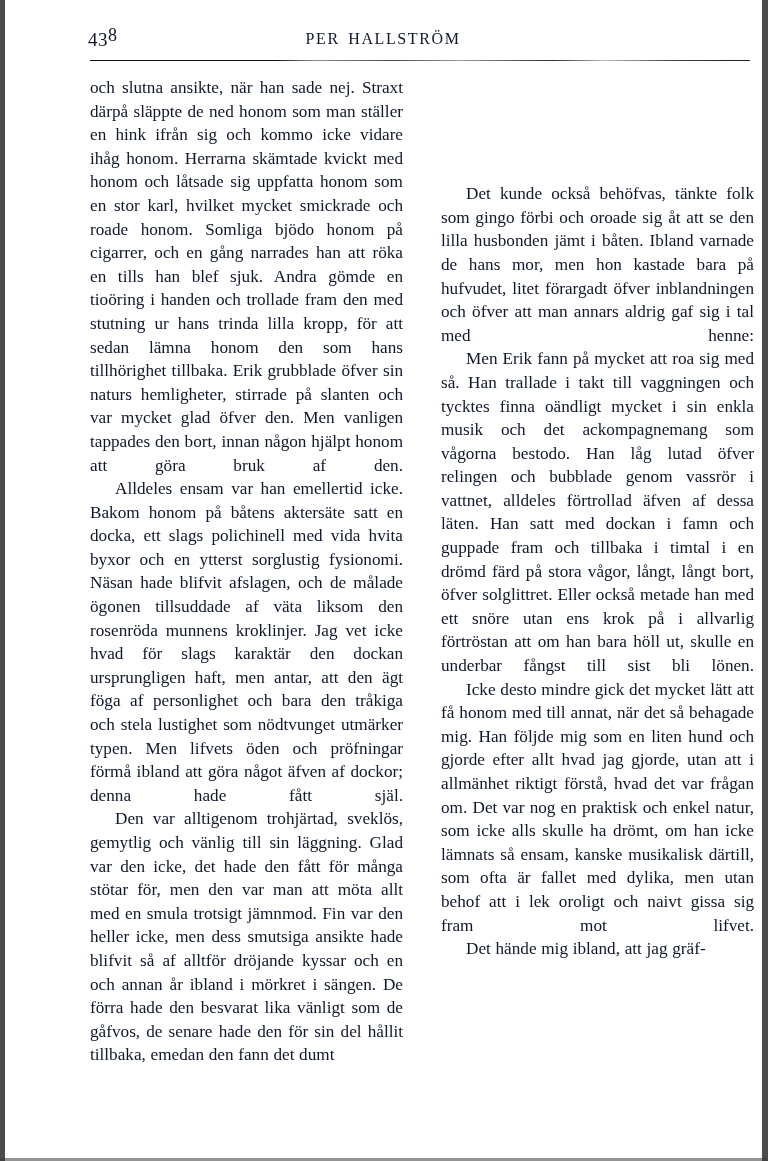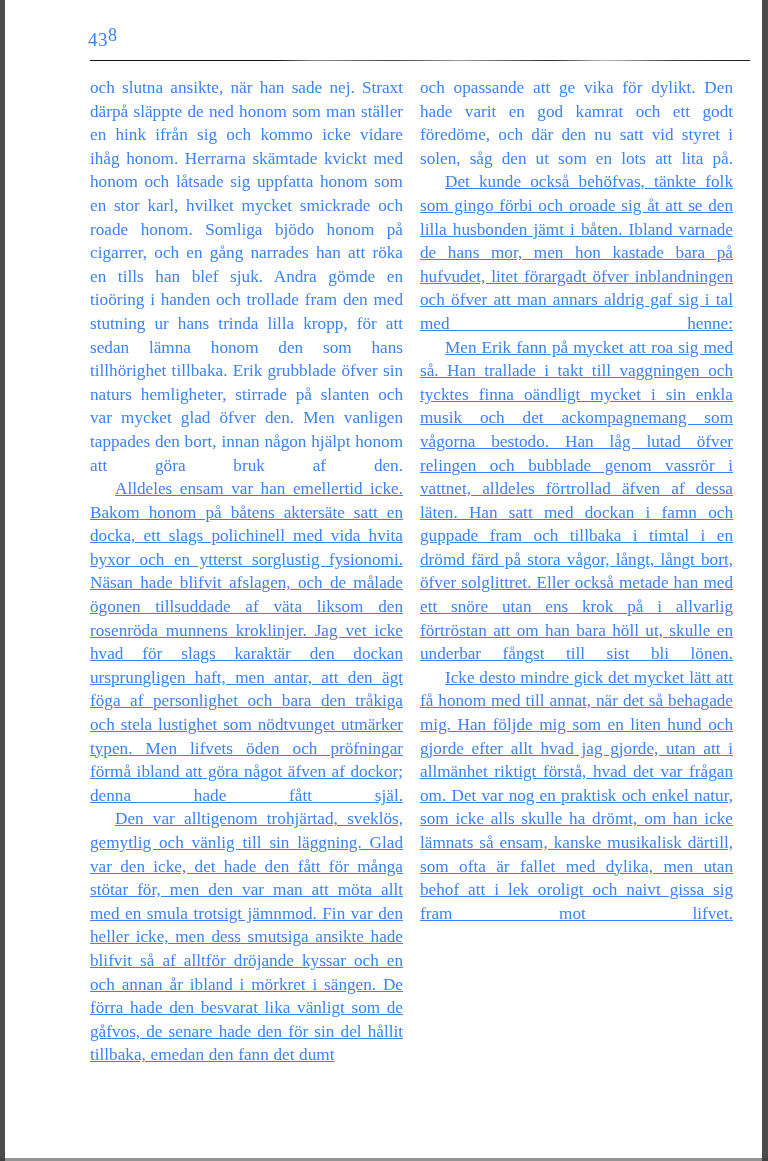--- a/index.html
+++ b/index.html
@@ -8,21 +8,21 @@
     padding: 0;
     background: #ffffff;
   }
   #page {
     position: relative;
     width: 768px;
     height: 1161px;
     background: #ffffff;
     overflow: hidden;
     font-family: "Liberation Serif", "DejaVu Serif", serif;
-    color: #3b82f6;
+    color: #0f172a;
   }
   
   .scan-edge {
     position: absolute;
     top: 0;
     bottom: 0;
     width: 5px;
     background: #2b2b2b;
     opacity: 0.85;
   }
@@ -81,60 +81,62 @@
                 #bdbdbd 78%, #444 88%, #1a1a1a 100%);
   }
 
   
   .columns {
     position: absolute;
     left: 90px;
     top: 76px;
     width: 612px;
     display: flex;
-    gap: 17px;
+    gap: 38px;
+    align-items: center;
   }
   .column {
     width: 313px;
     flex: 0 0 313px;
   }
   .column p {
     margin: 0;
     font-size: 17.2px;
     line-height: 23.6px;
     text-align: justify;
     text-align-last: left;
     text-justify: inter-word;
     hyphens: none;
     word-spacing: 0.4px;
   }
-  .column p.indent { text-indent: 25px; text-decoration: underline; }
+  .column p.indent { text-indent: 25px; }
   .column p.last-full { text-align-last: justify; }
 </style>
 </head>
 <body>
 
 <div id="page">
 
   <div class="scan-edge left"></div>
   <div class="scan-edge right"></div>
   <div class="scan-edge-bottom"></div>
 
   <div class="running-head">
     <div class="folio"><span class="os-low">43</span><span class="os-high">8</span></div>
+    <div class="run-title">PER HALLSTRÖM</div>
   </div>
   <div class="head-rule"></div>
 
   <div class="columns">
     <div class="column" id="col-left">
         <p class="last-full">och slutna ansikte, när han sade nej. Straxt därpå släppte de ned honom som man ställer en hink ifrån sig och kommo icke vidare ihåg honom.  Herrarna skämtade kvickt med honom och låtsade sig uppfatta honom som en stor karl, hvilket mycket smickrade och roade honom.  Somliga bjödo honom på cigarrer, och en gång narrades han att röka en tills han blef sjuk.  Andra gömde en tioöring i handen och trollade fram den med stutning ur hans trinda lilla kropp, för att sedan lämna honom den som hans tillhörighet tillbaka.  Erik grubblade öfver sin naturs hemligheter, stirrade på slanten och var mycket glad öfver den.  Men vanligen tappades den bort, innan någon hjälpt honom att göra bruk af den.</p>
         <p class="indent last-full">Alldeles ensam var han emellertid icke. Bakom honom på båtens aktersäte satt en docka, ett slags polichinell med vida hvita byxor och en ytterst sorglustig fysionomi.  Näsan hade blifvit afslagen, och de målade ögonen tillsuddade af väta liksom den rosenröda munnens kroklinjer. Jag vet icke hvad för slags karaktär den dockan ursprungligen haft, men antar, att den ägt föga af personlighet och bara den tråkiga och stela lustighet som nödtvunget utmärker typen.  Men lifvets öden och pröfningar förmå ibland att göra något äfven af dockor; denna hade fått själ.</p>
         <p class="indent ">Den var alltigenom trohjärtad, sveklös, gemytlig och vänlig till sin läggning. Glad var den icke, det hade den fått för många stötar för, men den var man att möta allt med en smula trotsigt jämnmod.  Fin var den heller icke, men dess smutsiga ansikte hade blifvit så af alltför dröjande kyssar och en och annan år ibland i mörkret i sängen.  De förra hade den besvarat lika vänligt som de gåfvos, de senare hade den för sin del hållit tillbaka, emedan den fann det dumt</p>
       </div>
     <div class="column" id="col-right">
-        <p class="last-full">och opassande att ge vika för dylikt. Den hade varit en god kamrat och ett godt föredöme, och där den nu satt vid styret i solen, såg den ut som en lots att lita på.</p>
         <p class="indent last-full">Det kunde också behöfvas, tänkte folk som gingo förbi och oroade sig åt att se den lilla husbonden jämt i båten. Ibland varnade de hans mor, men hon kastade bara på hufvudet, litet förargadt öfver inblandningen och öfver att man annars aldrig gaf sig i tal med henne:</p>
         <p class="indent last-full">Men Erik fann på mycket att roa sig med så.  Han trallade i takt till vaggningen och tycktes finna oändligt mycket i sin enkla musik och det ackompagnemang som vågorna bestodo. Han låg lutad öfver relingen och bubblade genom vassrör i vattnet, alldeles förtrollad äfven af dessa läten.  Han satt med dockan i famn och guppade fram och tillbaka i timtal i en drömd färd på stora vågor, långt, långt bort, öfver solglittret.  Eller också metade han med ett snöre utan ens krok på i allvarlig förtröstan att om han bara höll ut, skulle en underbar fångst till sist bli lönen.</p>
         <p class="indent last-full">Icke desto mindre gick det mycket lätt att få honom med till annat, när det så behagade mig.  Han följde mig som en liten hund och gjorde efter allt hvad jag gjorde, utan att i allmänhet riktigt förstå, hvad det var frågan om. Det var nog en praktisk och enkel natur, som icke alls skulle ha drömt, om han icke lämnats så ensam, kanske musikalisk därtill, som ofta är fallet med dylika, men utan behof att i lek oroligt och naivt gissa sig fram mot lifvet.</p>
+        <p class="indent ">Det hände mig ibland, att jag gräf-</p>
       </div>
   </div>
 
 </div>
 
 </body></html>

